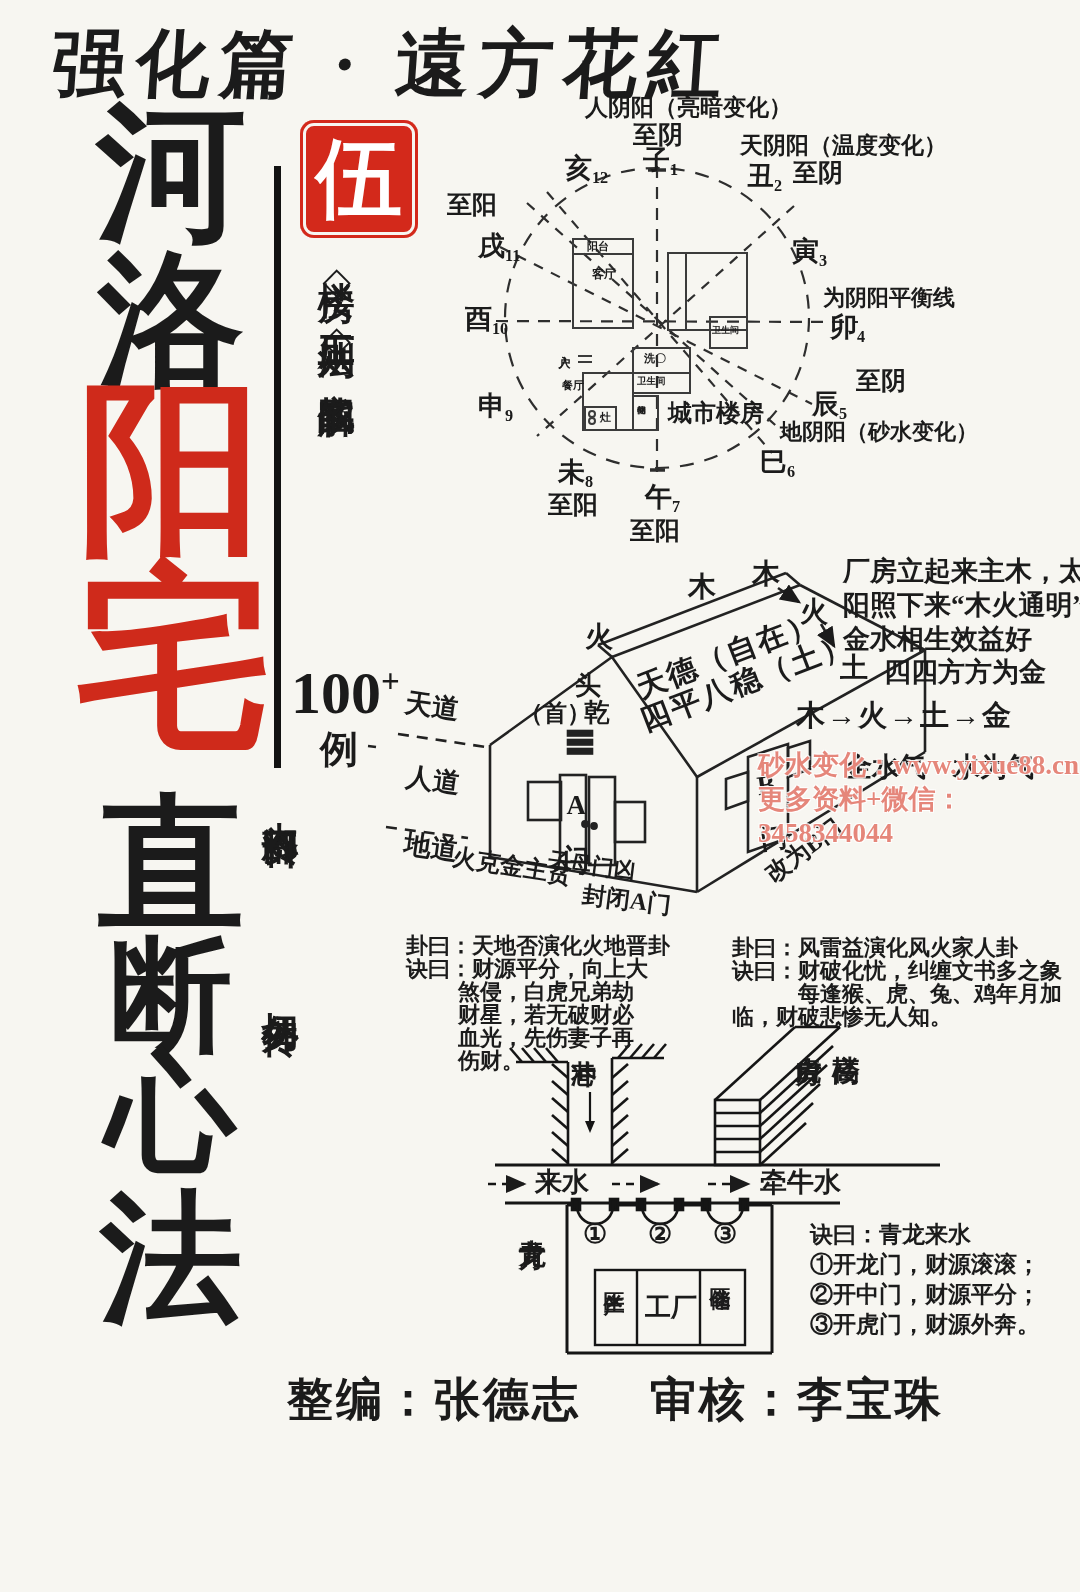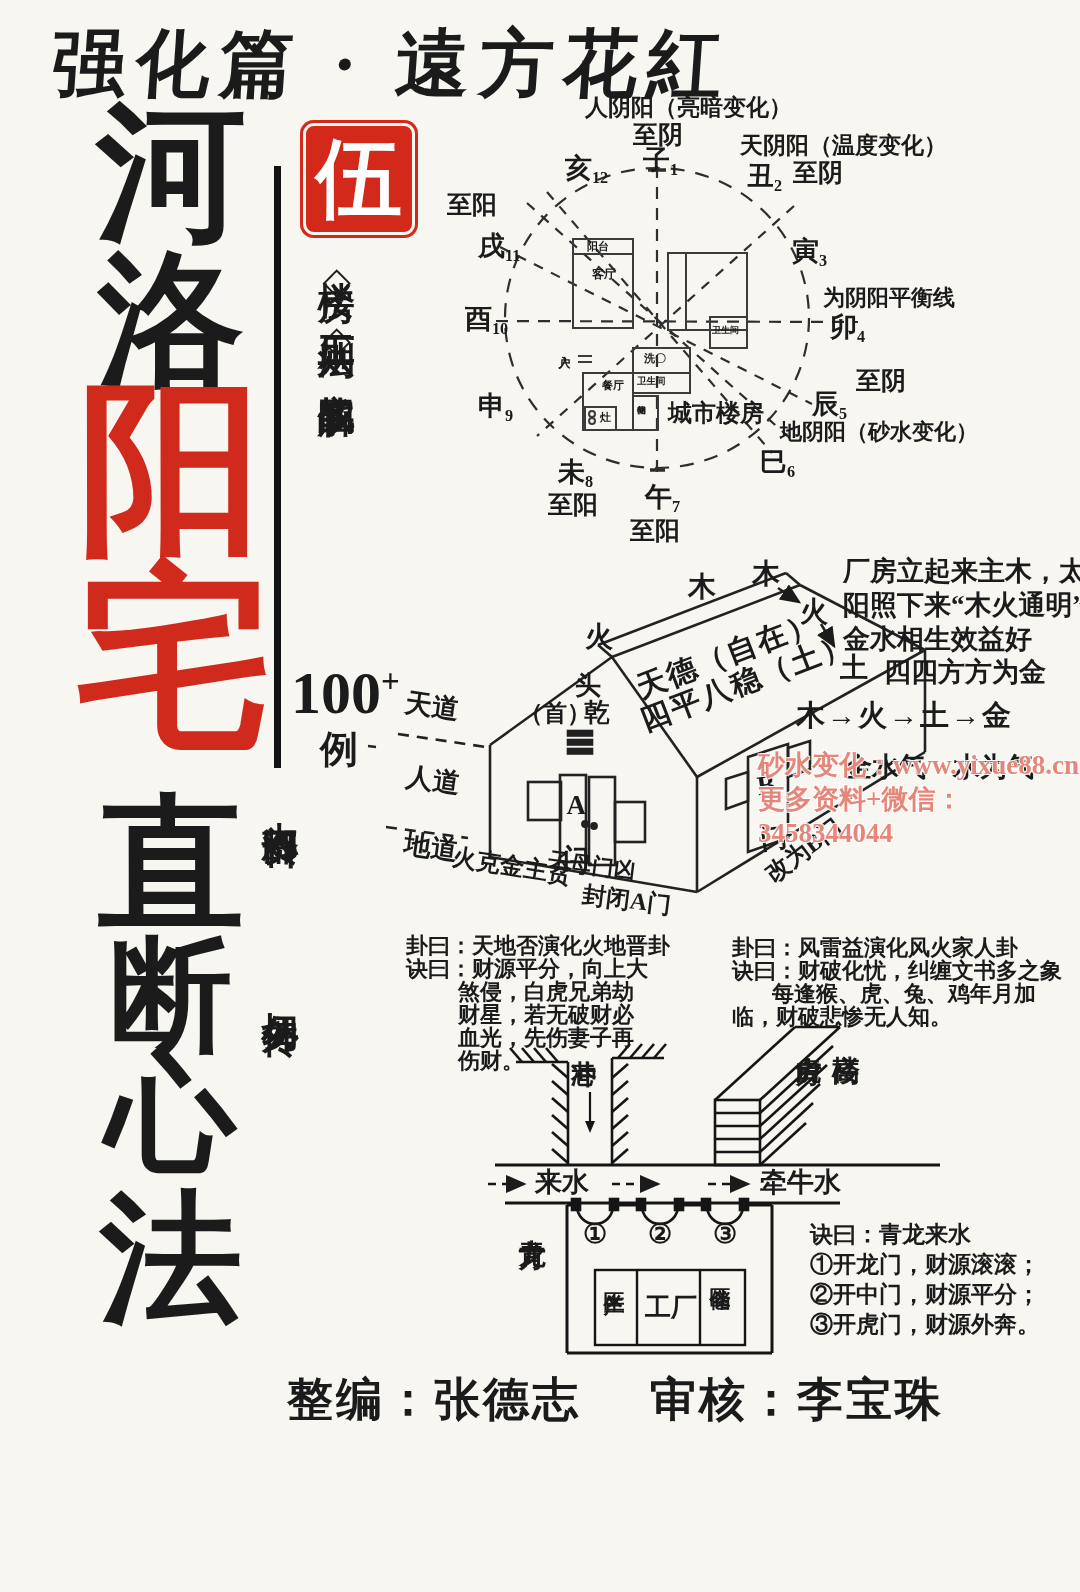--- a/index.html
+++ b/index.html
@@ -217,21 +217,21 @@
   <div class="lb" style="left:478px;top:392px;font-size:27px;"><span>申</span><span class="sub">9</span></div>
   <div class="lb" style="left:465px;top:305px;font-size:27px;"><span>酉</span><span class="sub">10</span></div>
   <div class="lb" style="left:478px;top:232px;font-size:27px;"><span>戌</span><span class="sub">11</span></div>
   <div class="lb" style="left:565px;top:154px;font-size:27px;"><span>亥</span><span class="sub">12</span></div>
 
   <div class="lb" style="left:587px;top:241px;font-size:11px;text-align:right;">阳台</div>
   <div class="lb" style="left:592px;top:268px;font-size:12px;">客厅</div>
   <div class="lb" style="left:712px;top:326px;font-size:9px;">卫生间</div>
   <div class="lb" style="left:644px;top:354px;font-size:11px;font-family:Liberation Mono, monospace;">洗〇</div>
   <div class="lb" style="left:637px;top:377px;font-size:9.5px;">卫生间</div>
-  <div class="lb" style="left:602px;top:380px;font-size:11px;">餐厅</div>
+  <div class="lb" style="left:562px;top:380px;font-size:11px;">餐厅</div>
   <div class="lb" style="left:600px;top:412px;font-size:11px;">灶</div>
   <div class="lb v" style="left:637px;top:398px;font-size:8.5px;letter-spacing:0;">储物间</div>
   <div class="lb v" style="left:558px;top:346px;font-size:12px;letter-spacing:0;">入户</div>
   <div class="lb" style="left:668px;top:401px;font-size:24px;font-weight:800;text-align:center;">城市楼房</div>
 
   <div class="lb" style="left:632px;top:674px;transform:rotate(-21deg);transform-origin:0 0;z-index:2;">
     <div style="font-size:30px;letter-spacing:2px;">天德（自在）</div>
     <div style="font-size:30px;letter-spacing:2px;margin-left:-8px;">四平八稳（土）</div>
   </div>
   <div class="lb" style="left:575px;top:672px;font-size:26px;">头</div>
@@ -270,21 +270,21 @@
     <div>卦曰：天地否演化火地晋卦</div>
     <div>诀曰：财源平分，向上大</div>
     <div style="margin-left:52px;">煞侵，白虎兄弟劫</div>
     <div style="margin-left:52px;">财星，若无破财必</div>
     <div style="margin-left:52px;">血光，先伤妻子再</div>
     <div style="margin-left:52px;">伤财。</div>
   </div>
   <div class="lb block" style="left:732px;top:936px;font-size:22px;line-height:23px;">
     <div>卦曰：风雷益演化风火家人卦</div>
     <div>诀曰：财破化忧，纠缠文书多之象</div>
-    <div style="margin-left:40px;">每逢猴、虎、兔、鸡年月加</div>
+    <div style="margin-left:40px;text-align:right;">每逢猴、虎、兔、鸡年月加</div>
     <div style="">临，财破悲惨无人知。</div>
   </div>
 
   <div class="lb v" style="left:570px;top:1040px;font-size:26px;letter-spacing:1px;">巷冲</div>
   <div class="lb v" style="left:795px;top:1036px;font-size:26px;letter-spacing:1px;">白虎方</div>
   <div class="lb v" style="left:831px;top:1032px;font-size:28px;letter-spacing:1px;">高楼</div>
   <div class="lb" style="left:535px;top:1168px;font-size:27px;">来水</div>
   <div class="lb" style="left:760px;top:1168px;font-size:27px;">牵牛水</div>
   <div class="lb v" style="left:518px;top:1218px;font-size:27px;letter-spacing:1px;">青龙方</div>
   <div class="lb" style="left:583px;top:1220px;font-size:27px;">①</div>

